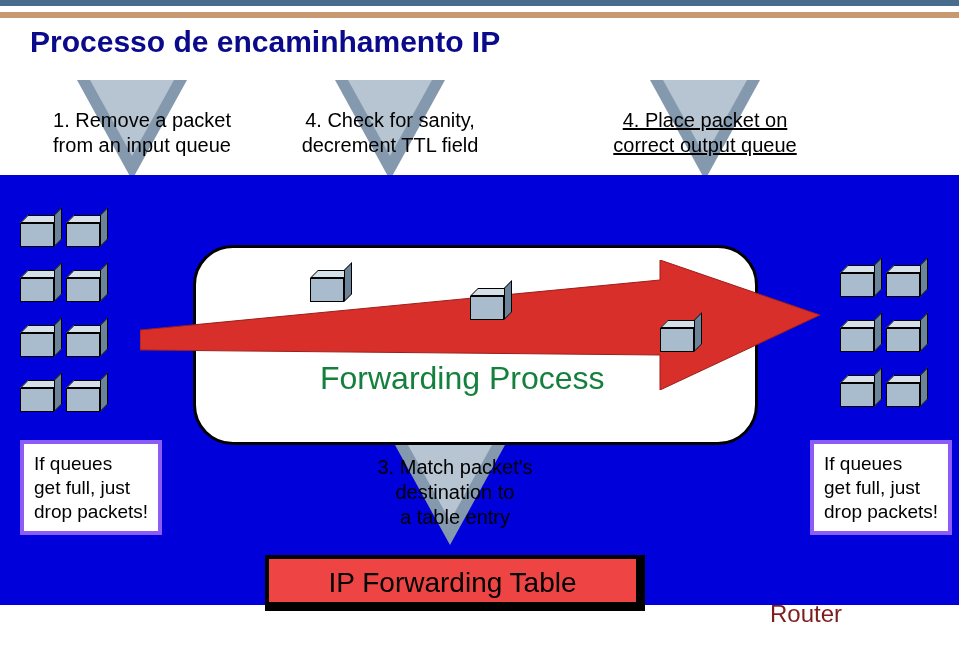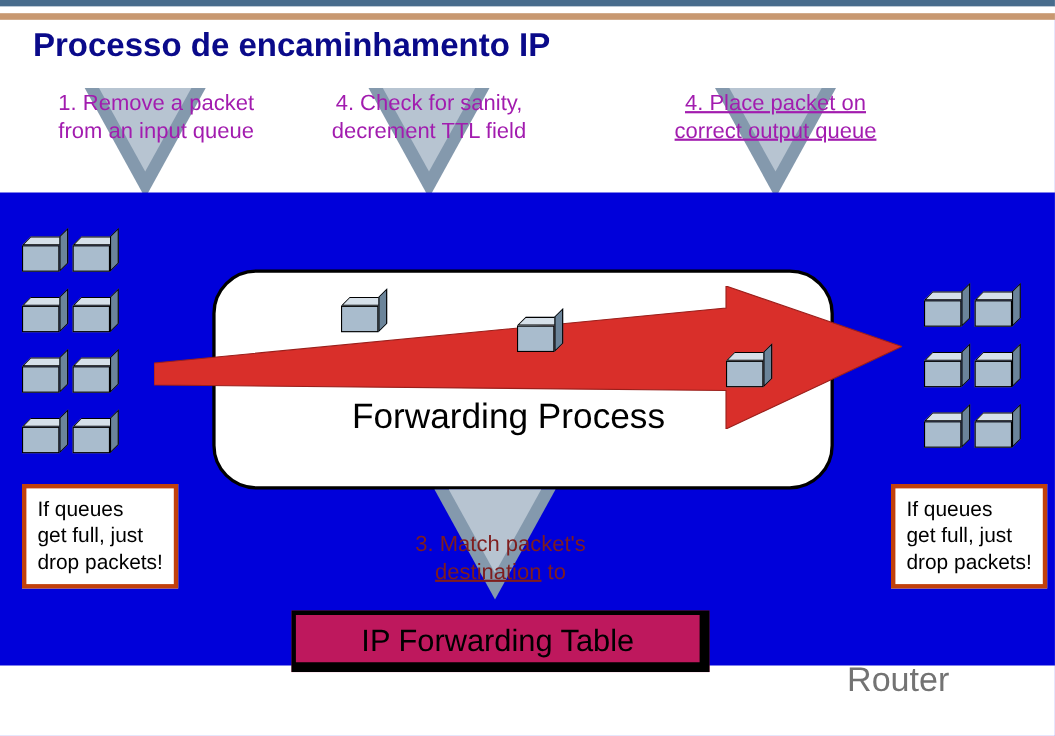--- a/index.html
+++ b/index.html
@@ -12,21 +12,21 @@
     overflow: hidden;
   }
   .top-border1 { position:absolute; top:0; left:0; right:0; height:6px; background:#486c8c; }
   .top-border2 { position:absolute; top:6px; left:0; right:0; height:6px; background:#fff; }
   .top-border3 { position:absolute; top:12px; left:0; right:0; height:6px; background:#c89870; }
   .title {
     position:absolute; top:25px; left:30px;
     font-size:30px; font-weight:bold; color:#0a0a8a;
   }
   .step {
-    position:absolute; text-align:center; font-size:20px; color:#a21caf; line-height:1.25;
+    position:absolute; text-align:center; font-size:20px; color:#000000; line-height:1.25;margin-top:26px;
   }
   #step1 { top:82px; left:42px; width:200px; }
   #step2 { top:82px; left:290px; width:200px; }
   #step4 { top:82px; left:610px; width:190px;text-decoration:underline; }
 
   .triangle-down {
     position:absolute; width:0; height:0;
     border-left:55px solid transparent;
     border-right:55px solid transparent;
   }
@@ -39,50 +39,50 @@
   .blue-block {
     position:absolute; top:175px; left:0; width:959px; height:430px;
     background:#0000da;
   }
   
   .fbox {
     position:absolute; top:245px; left:193px; width:565px; height:200px;
     background:#fff; border:3px solid #000; border-radius:40px;
   }
   .fbox-title {
-    position:absolute; top:360px; left:320px; font-size:32px; color:#000000;
+    position:absolute; top:360px; left:320px; font-size:32px; color:#15803d;
   }
   
   .queue-row { position:absolute; display:flex; gap:4px; }
   .cube { width:42px; height:32px; position:relative; }
   .cube .front { position:absolute; left:0; top:8px; width:34px; height:24px; background:#a9bccd; border:1px solid #000; }
   .cube .top { position:absolute; left:0; top:0; width:34px; height:8px; background:#d6e0e9; border:1px solid #000; transform:skewX(-45deg); transform-origin:bottom left; }
   .cube .side { position:absolute; left:34px; top:0; width:8px; height:32px; background:#6b849a; border:1px solid #000; transform:skewY(-45deg); transform-origin:top left; }
   .white-label {
-    position:absolute; background:#fff; border:4px solid #c2410c; padding:8px 10px;
+    position:absolute; background:#fff; border:4px solid #8b5cf6; padding:8px 10px;
     font-size:19px; line-height:1.25;
   }
   #label-left { top:440px; left:20px; }
   #label-right { top:440px; left:810px; }
   .step3 {
     position:absolute; top:455px; left:345px; width:220px; text-align:center;
-    font-size:20px; color:#7f1d1d; line-height:1.25;margin-top:28px;
-  }
-  .step3 .u { text-decoration:underline; }
+    font-size:20px; color:#000000; line-height:1.25;
+  }
+  .step3 .u { }
   .tri3a { position:absolute; top:445px; left:395px; width:0; height:0;
     border-left:55px solid transparent; border-right:55px solid transparent; border-top:100px solid #8499ad; }
   .tri3b { position:absolute; top:445px; left:408px; width:0; height:0;
     border-left:42px solid transparent; border-right:42px solid transparent; border-top:76px solid #b7c4d1; }
   .fwd-table {
     position:absolute; top:555px; left:265px; width:380px; height:56px;
-    background:#be185d; border:4px solid #000; text-align:center;
+    background:#ef4444; border:4px solid #000; text-align:center;
     font-size:28px; line-height:48px; border-right-width:9px; border-bottom-width:9px;
   }
   .router-label {
-    position:absolute; top:600px; left:770px; font-size:31px; color:#737373;
+    position:absolute; top:600px; left:770px; font-size:24px; color:#7f1d1d;
   }
 </style>
 </head>
 <body>
 
 <div class="top-border1"></div>
 <div class="top-border2"></div>
 <div class="top-border3"></div>
 
 <div class="title">Processo de encaminhamento IP</div>
@@ -226,17 +226,18 @@
   <div>If queues</div>
   <div>get full, just</div>
   <div>drop packets!</div>
 </div>
 
 <div class="tri3a"></div>
 <div class="tri3b"></div>
 <div class="step3">
   <div>3. Match packet's</div>
   <div><span class="u">destination</span><span> to</span></div>
+  <div>a table entry</div>
 </div>
 
 <div class="fwd-table">IP Forwarding Table</div>
 
 <div class="router-label">Router</div>
 
 </body></html>

